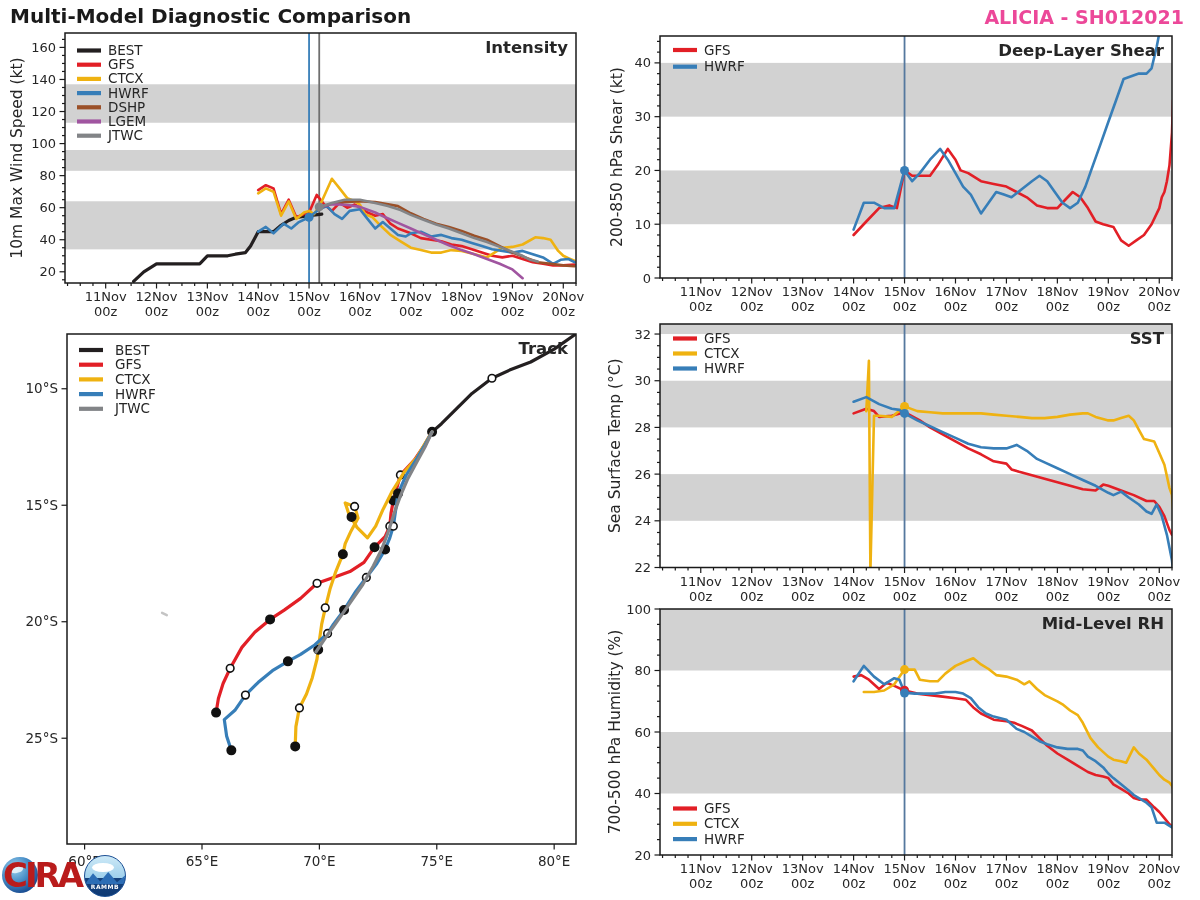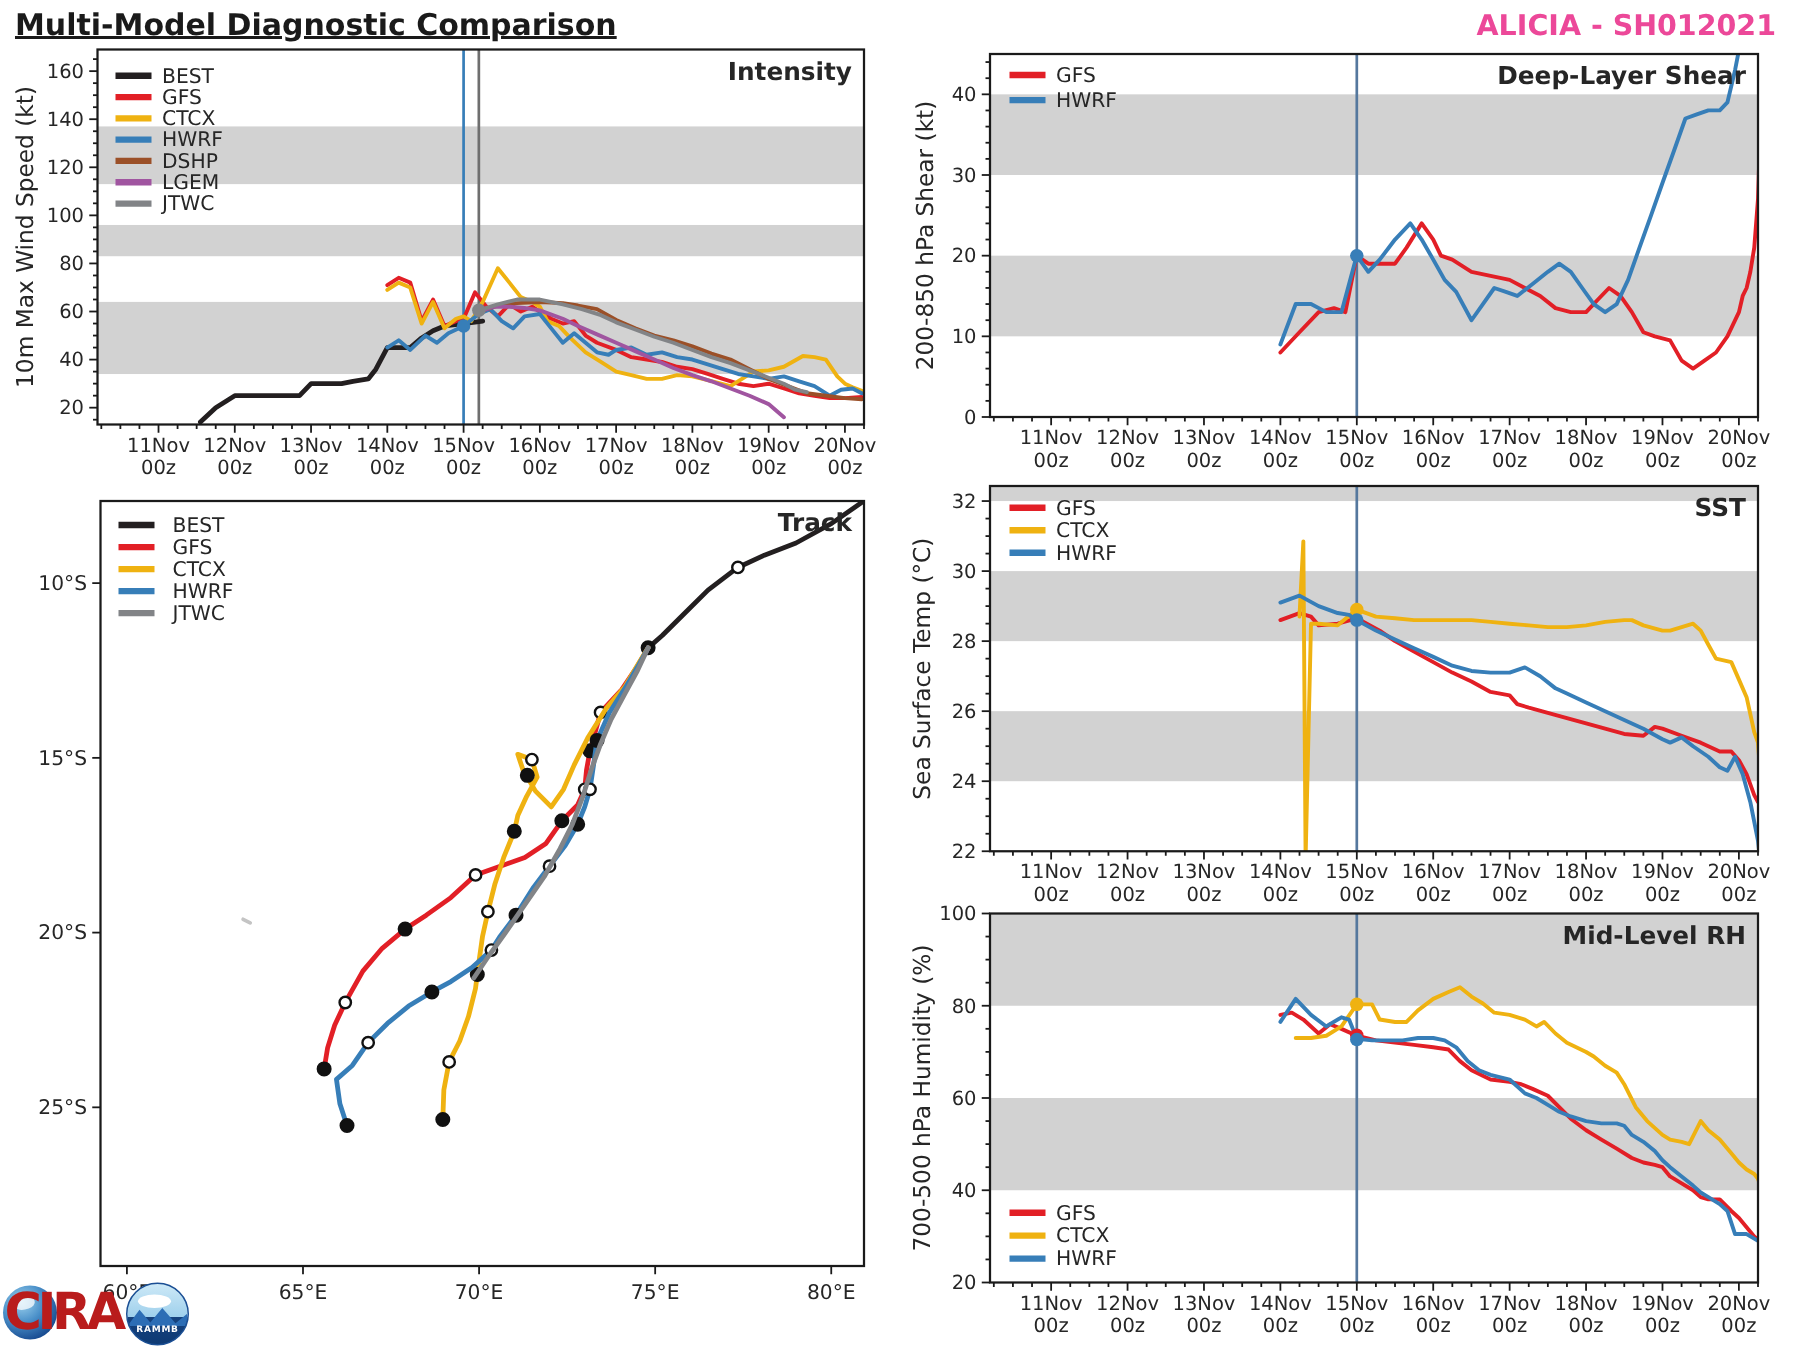--- a/index.html
+++ b/index.html
@@ -1,18 +1,18 @@
 <!DOCTYPE html>
 <html><head>
 <meta charset="utf-8">
 <style>
   html,body{margin:0;padding:0;background:#fff;}
   #stage{position:relative;width:1200px;height:900px;background:#ffffff;overflow:hidden;
          font-family:"DejaVu Sans","Liberation Sans",sans-serif;}
-  .main-title{position:absolute;top:4px;left:10px;font-size:20px;font-weight:bold;color:#1a1a1a;text-decoration:underline;}
+  .main-title{position:absolute;top:4px;left:10px;font-size:20px;font-weight:bold;color:#1a1a1a;}
   .storm-title{position:absolute;top:6px;right:16px;font-size:19px;font-weight:bold;color:#ec4899;}
   svg text{font-family:"DejaVu Sans","Liberation Sans",sans-serif;}
   .logos{position:absolute;left:2px;top:851px;width:120px;height:48px;}
   .globe{position:absolute;left:0;top:6px;width:36px;height:36px;border-radius:50%;
          background:radial-gradient(circle at 35% 30%,#9fd3ee 0%,#4a90c9 40%,#1b4f94 75%,#0e3a74 100%);}
   .globe:after{content:"";position:absolute;left:7px;top:6px;width:14px;height:10px;border-radius:50% 60% 40% 50%;
          background:rgba(255,255,255,0.75);transform:rotate(-15deg);}
   .cira-text{position:absolute;left:1px;top:0px;font-size:34px;font-weight:800;color:#b91c1c;
          letter-spacing:-3px;font-style:normal;line-height:48px;}
   .rammb{position:absolute;left:82px;top:4px;width:40px;height:40px;border-radius:50%;overflow:hidden;

